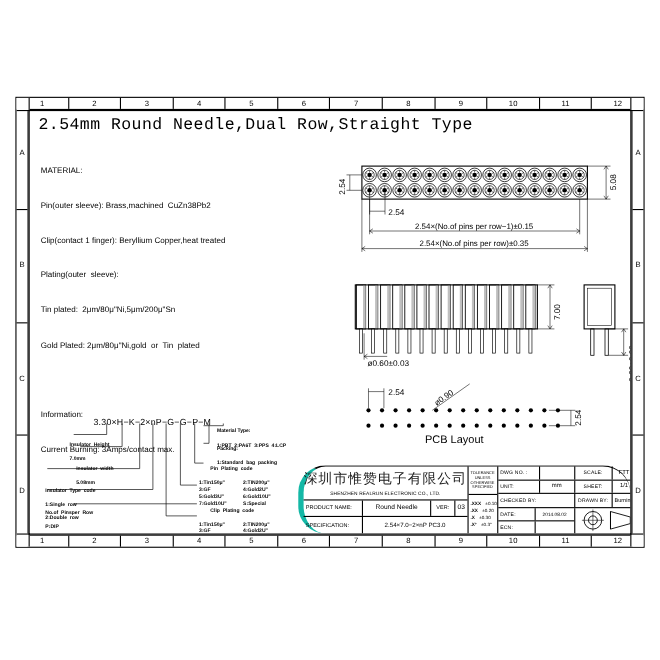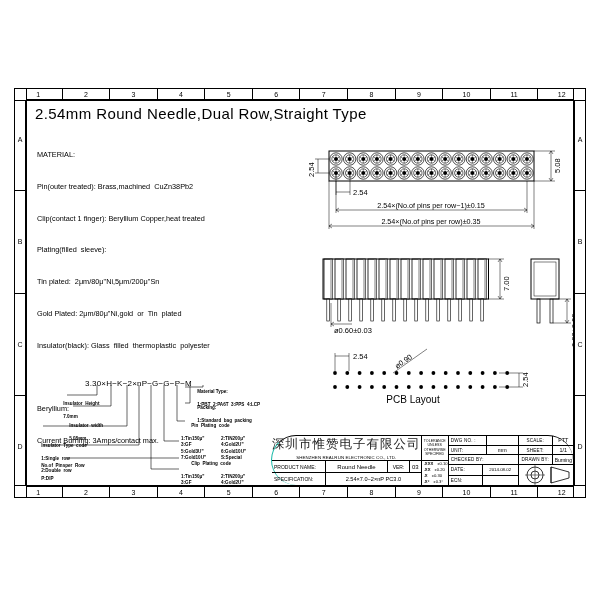--- a/index.html
+++ b/index.html
@@ -30,41 +30,41 @@
   .notch.tr{right:0;top:0;border-left:1px solid #000;border-bottom:1px solid #000;}
   .notch.bl{left:0;bottom:0;border-right:1px solid #000;border-top:1px solid #000;}
   .notch.br{right:0;bottom:0;border-left:1px solid #000;border-top:1px solid #000;}
 
   
   #inner{position:absolute;left:11px;top:11px;right:11px;bottom:11px;
          border:1px solid #000;box-sizing:border-box;overflow:hidden;}
 
   
   #maintitle{position:absolute;left:8px;top:4px;font-size:15px;letter-spacing:.4px;
-             white-space:nowrap;font-weight:400;}
+             white-space:nowrap;font-weight:400;font-family:Liberation Mono, monospace;}
 
   
   #specs{position:absolute;left:10px;top:28px;width:280px;font-size:7.3px;
          line-height:1.45;white-space:pre;}
   .ind{padding-left:56px;display:block;}
 
   
   #ordhdr{position:absolute;left:12px;top:264px;font-size:13px;letter-spacing:.3px;}
   #partno{position:absolute;left:58px;top:278px;font-size:8px;letter-spacing:.2px;
           white-space:nowrap;}
   #ordwrap{position:absolute;left:0;top:272px;width:300px;height:110px;}
   .olbl{position:absolute;font-size:4.6px;line-height:1.35;white-space:pre;font-weight:bold;}
   .orbl{position:absolute;font-size:4.6px;line-height:1.4;white-space:pre;font-weight:bold;}
   .codegrid{display:grid;grid-template-columns:40px 40px;font-size:4.6px;line-height:1.35;}
 
   svg{display:block;}
 
   
-  #tblock{position:absolute;right:0;bottom:0;width:302px;height:50px;
-          border-left:1px solid #14b8a6;border-top:1px solid #000;box-sizing:border-box;
+  #tblock{position:absolute;right:0;bottom:0;width:302px;height:62px;
+          border-left:5px solid #14b8a6;border-top:1px solid #000;box-sizing:border-box;
           display:flex;border-radius:25px;}
   #tb-left{width:160px;border-right:1px solid #000;box-sizing:border-box;
            display:flex;flex-direction:column;}
   .cn-row{height:31px;display:flex;flex-direction:column;align-items:center;
           justify-content:center;border-bottom:1px solid #000;box-sizing:border-box;}
   .cn-big{font-size:12.5px;letter-spacing:1px;color:#1a1a1a;}
   .cn-small{font-size:4.4px;letter-spacing:.1px;margin-top:2px;}
   .pr-row{height:15px;display:flex;align-items:stretch;border-bottom:1px solid #000;
           box-sizing:border-box;}
   .pr-row:last-child{border-bottom:none;}
@@ -139,28 +139,27 @@
   <div class="notch tr"></div>
   <div class="notch bl"></div>
   <div class="notch br"></div>
 
   <div id="inner">
 
     <div id="maintitle">2.54mm  Round  Needle,Dual  Row,Straight  Type</div>
 
     <div id="specs">
       <div>MATERIAL:</div>
-      <div>Pin(outer treated): Brass,machined  CuZn38Pb2</div>
+      <div>Pin(outer sleeve): Brass,machined  CuZn38Pb2</div>
       <div>Clip(contact 1 finger): Beryllium Copper,heat treated</div>
-      <div>Plating(filled  sleeve):</div>
+      <div>Plating(outer  sleeve):</div>
       <div>Tin plated:  2μm/80μ"Ni,5μm/200μ"Sn</div>
       <div>Gold Plated: 2μm/80μ"Ni,gold  or  Tin  plated</div>
-      <div>Insulator(black): Glass  filled  thermoplastic  polyester</div>
       <div>&nbsp;</div>
-      <div>Beryllium:</div>
+      <div>Information:</div>
       <div>Current Burning: 3Amps/contact max.</div>
       
       
       
       
       
       
       
       
       

